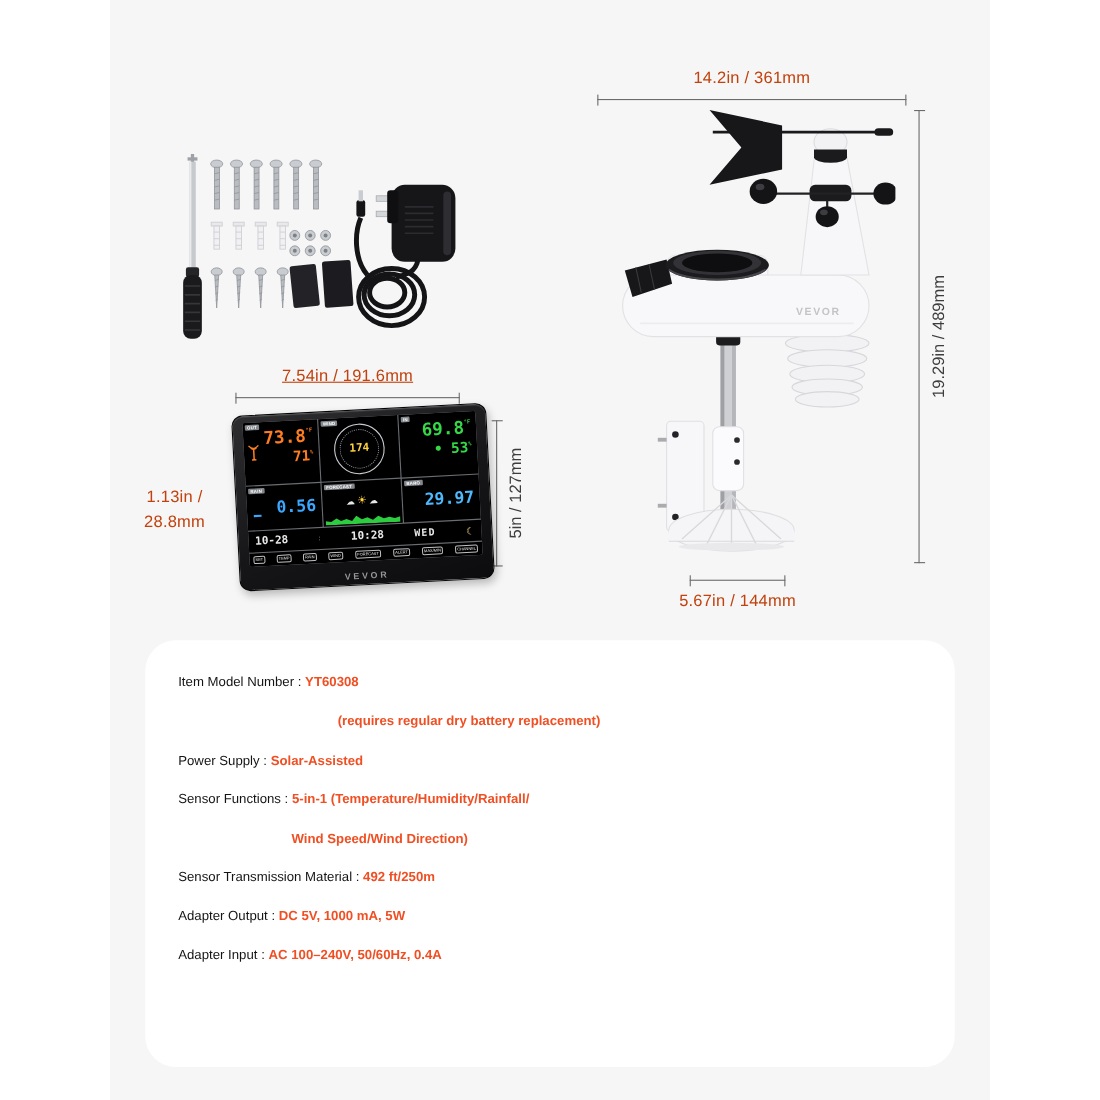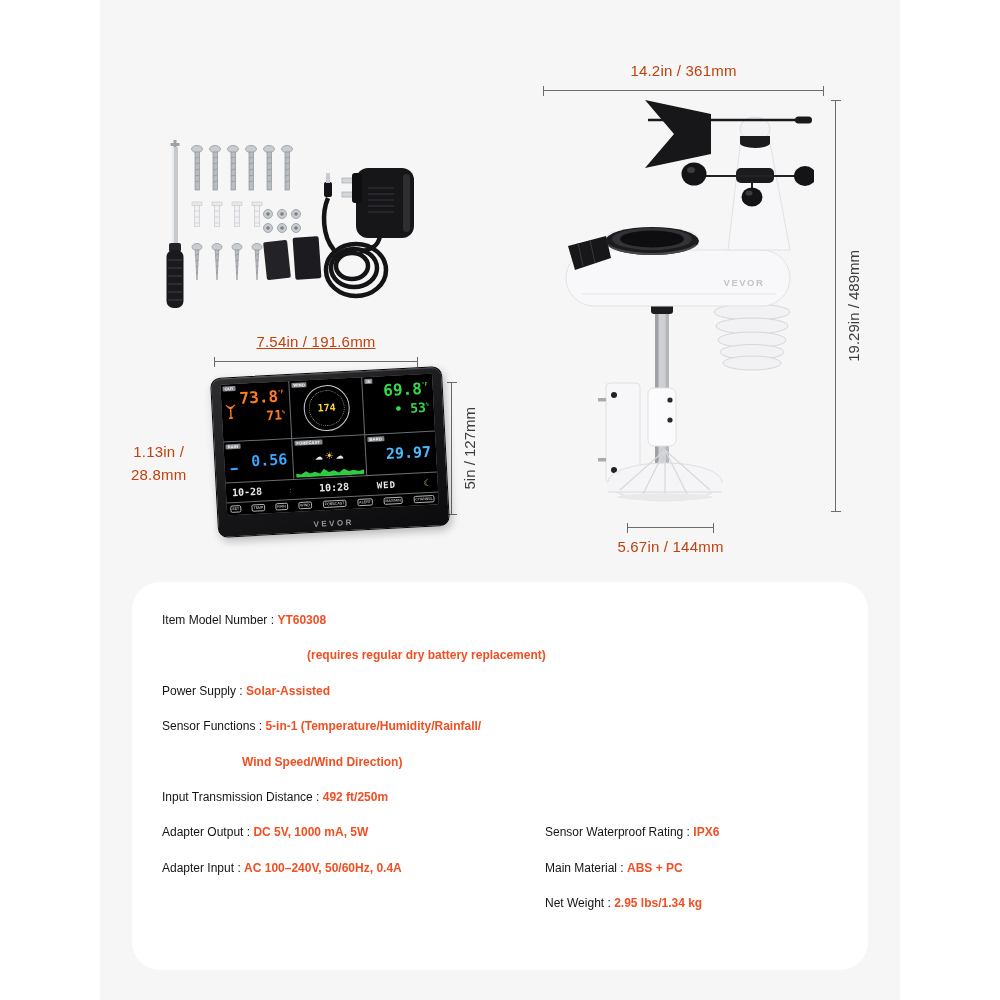--- a/index.html
+++ b/index.html
@@ -68,21 +68,21 @@
     line-height:6px;padding:0 1px;white-space:nowrap;transform:scale(.9);}
   .bezel-logo{position:absolute;left:0;right:0;bottom:4px;text-align:center;
     color:#97979b;font-size:8px;font-weight:bold;letter-spacing:2.5px;}
 
   
   .spec-card{position:absolute;left:132px;top:582px;width:736px;height:388px;
     background:#ffffff;border-radius:28px;box-sizing:border-box;
     padding:21px 28px 0 30px;}
   .spec-line{font-size:12px;line-height:35.4px;color:#141414;white-space:nowrap;}
   .spec-val{color:#f04f23;font-weight:bold;}
-  .ind1{margin-left:145px;} .ind2{margin-left:80px;}
+  .ind1{margin-left:145px;} .ind2{margin-left:103px;}
   .spec-cols{display:flex;}
   .spec-col-l{width:383px;flex:none;}
   .spec-col-r{flex:1;}
 
   svg text{font-family:"Liberation Sans",sans-serif;}
 </style>
 </head>
 <body>
 
 <div class="band"></div>
@@ -492,36 +492,25 @@
   <div class="spec-line">
     <span>Power Supply : </span><span class="spec-val">Solar-Assisted</span>
   </div>
   <div class="spec-line">
     <span>Sensor Functions :  </span><span class="spec-val">5-in-1 (Temperature/Humidity/Rainfall/</span>
   </div>
   <div class="spec-line ind2">
     <span class="spec-val">Wind Speed/Wind Direction)</span>
   </div>
   <div class="spec-line">
-    <span>Input Transmission Distance : </span><span class="spec-val">492 ft/250m</span>
+    <span>Sensor Transmission Material : </span><span class="spec-val">492 ft/250m</span>
   </div>
   <div class="spec-cols">
     <div class="spec-col-l">
       <div class="spec-line">
         <span>Adapter Output : </span><span class="spec-val">DC 5V, 1000 mA, 5W</span>
       </div>
       <div class="spec-line">
         <span>Adapter Input : </span><span class="spec-val">AC 100–240V, 50/60Hz, 0.4A</span>
       </div>
     </div>
-    <div class="spec-col-r">
-      <div class="spec-line">
-        <span>Sensor Waterproof Rating :  </span><span class="spec-val">IPX6</span>
-      </div>
-      <div class="spec-line">
-        <span>Main Material : </span><span class="spec-val">ABS + PC</span>
-      </div>
-      <div class="spec-line">
-        <span>Net Weight : </span><span class="spec-val">2.95 lbs/1.34 kg</span>
-      </div>
-    </div>
   </div>
 </div>
 
 </body></html>

